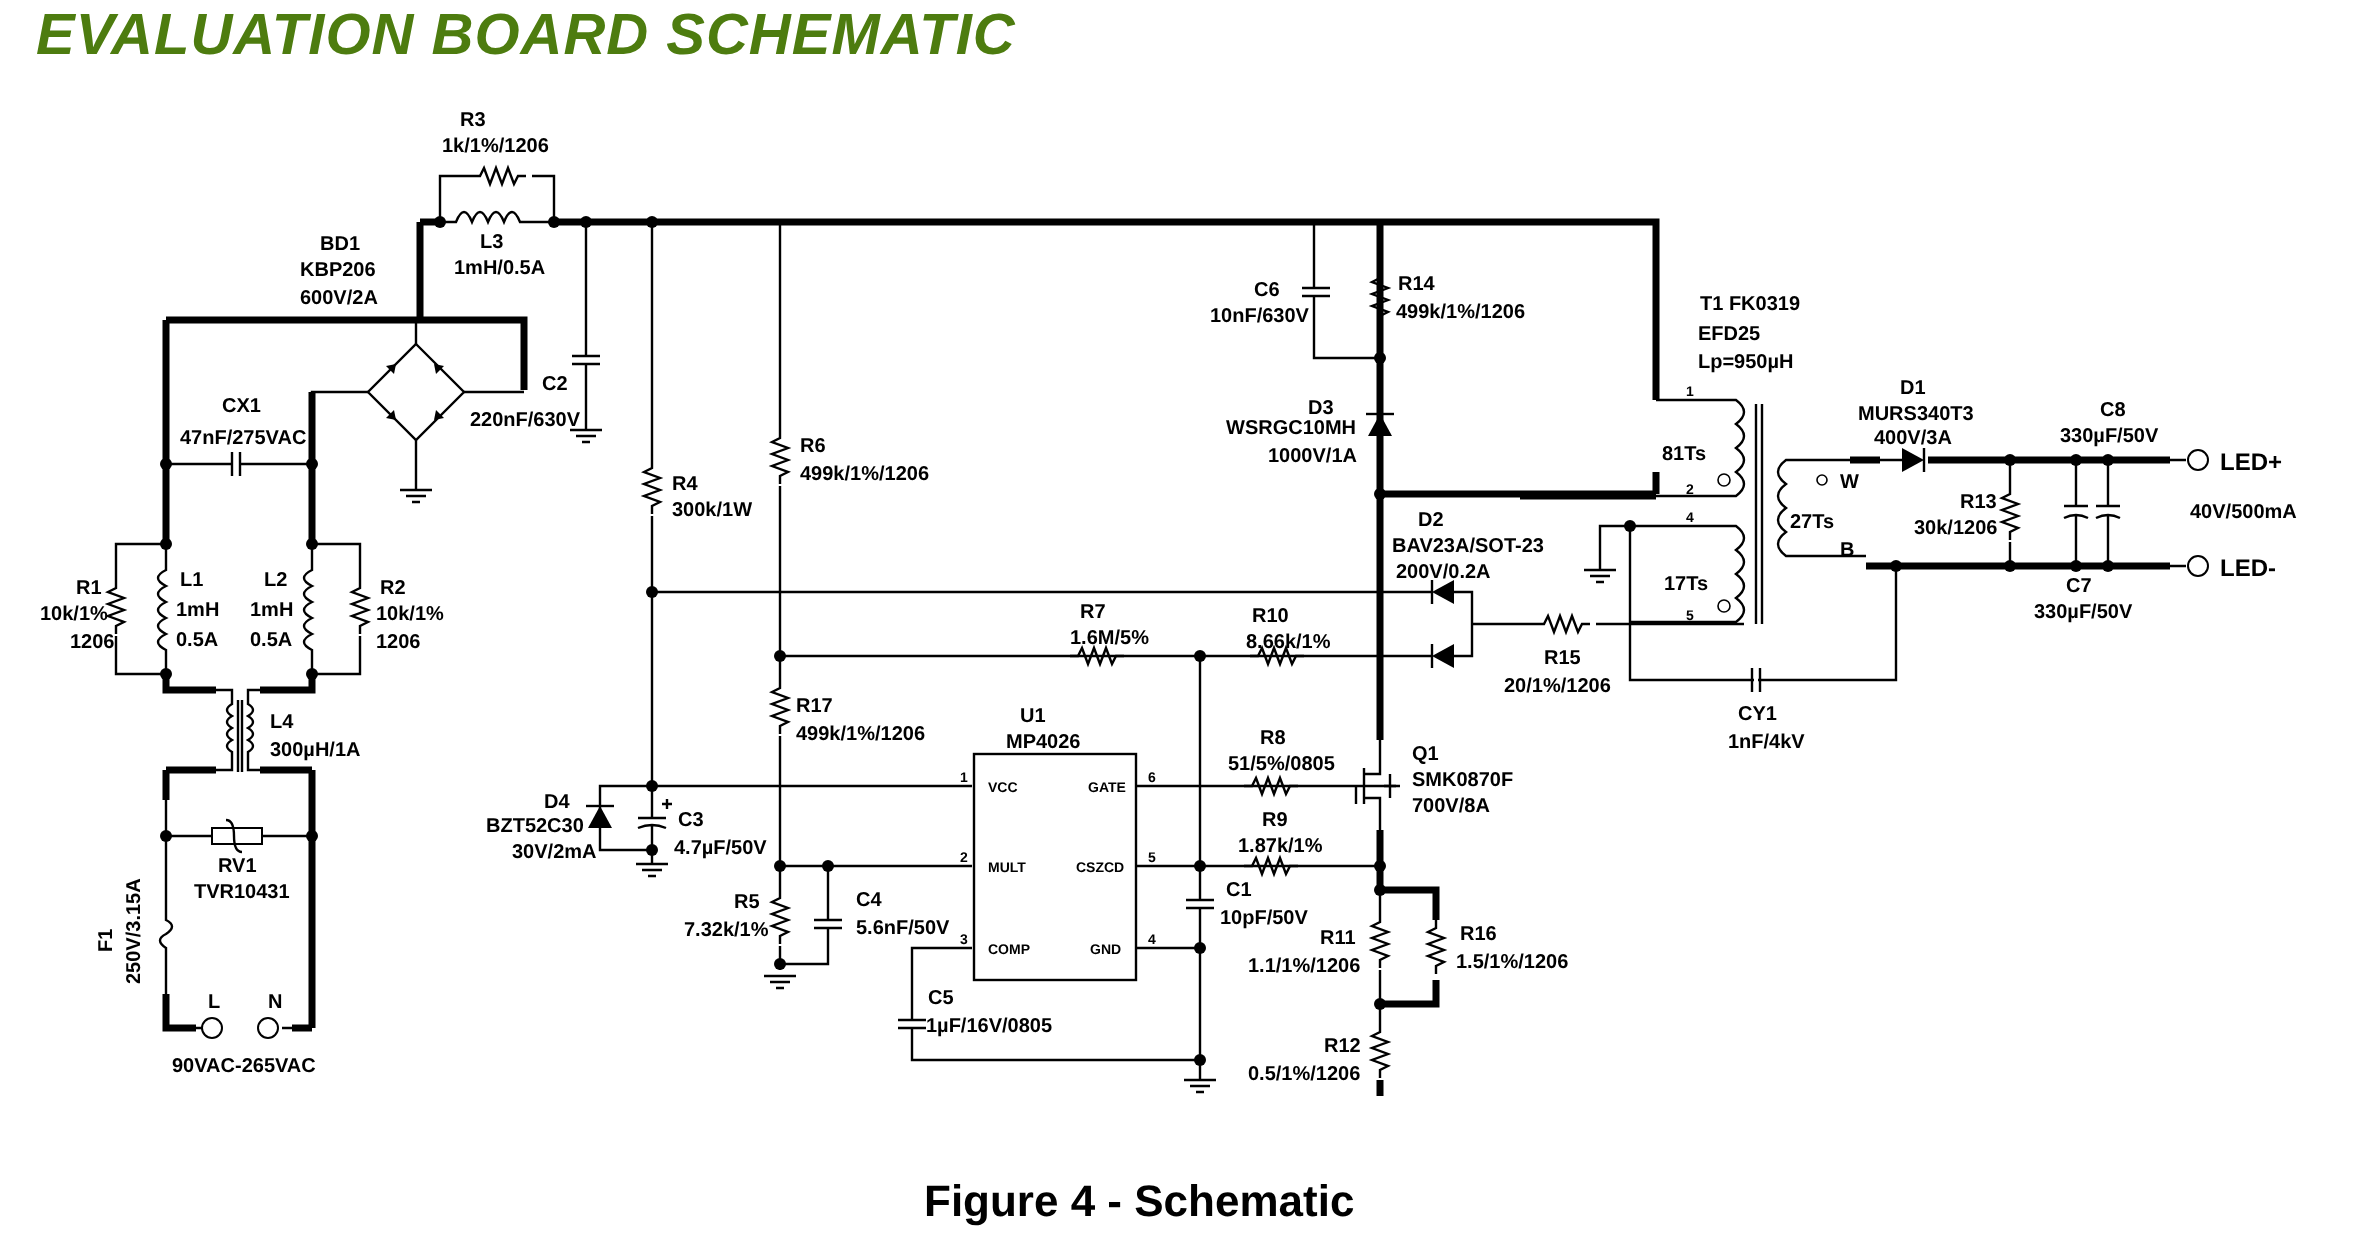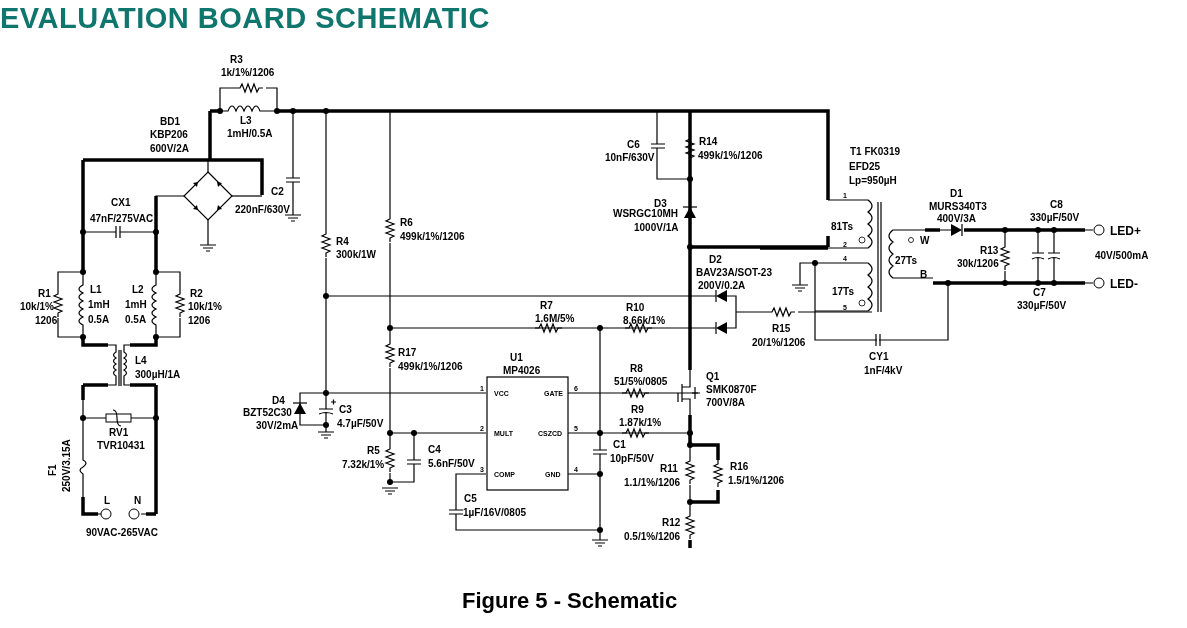--- a/index.html
+++ b/index.html
@@ -1,17 +1,17 @@
 <!DOCTYPE html>
 <html><head>
 <meta charset="utf-8">
 <style>
   html, body { margin:0; padding:0; background:#ffffff; }
   body { width:1187px; height:628px; position:relative; overflow:hidden; font-family:"Liberation Sans", sans-serif; }
-  .title { position:absolute; left:0; top:2px; font-size:29px; font-weight:bold; color:#0f766e; letter-spacing:0.5px; }
+  .title { position:absolute; left:18px; top:2px; font-size:29px; font-weight:bold; color:#4d7c0f; letter-spacing:0.5px;font-style:italic; }
   .caption { position:absolute; left:462px; top:588px; font-size:22px; font-weight:bold; color:#000; }
   svg { position:absolute; left:0; top:0; }
   svg text { font-family:"Liberation Sans", sans-serif; font-size:10px; font-weight:bold; fill:#000; }
   svg text.small { font-size:7px; }
   .w { stroke:#000; stroke-width:1.2; fill:none; }
   .wb { stroke:#000; stroke-width:3.5; fill:none; }
   .dot { fill:#000; }
 </style>
 </head>
 <body>
@@ -394,13 +394,13 @@
   <text x="1033" y="296">C7</text>
   <text x="1017" y="309">330µF/50V</text>
 
   <circle cx="1099" cy="230" r="5" fill="#fff" stroke="#000" stroke-width="1"></circle>
   <circle cx="1099" cy="283" r="5" fill="#fff" stroke="#000" stroke-width="1"></circle>
   <text x="1110" y="235" style="font-size:12px">LED+</text>
   <text x="1110" y="288" style="font-size:12px">LED-</text>
   <text x="1095" y="259">40V/500mA</text>
 </svg>
 
-<div class="caption">Figure 5 - Schematic</div>
+<div class="caption">Figure 4 - Schematic</div>
 
 </body></html>

